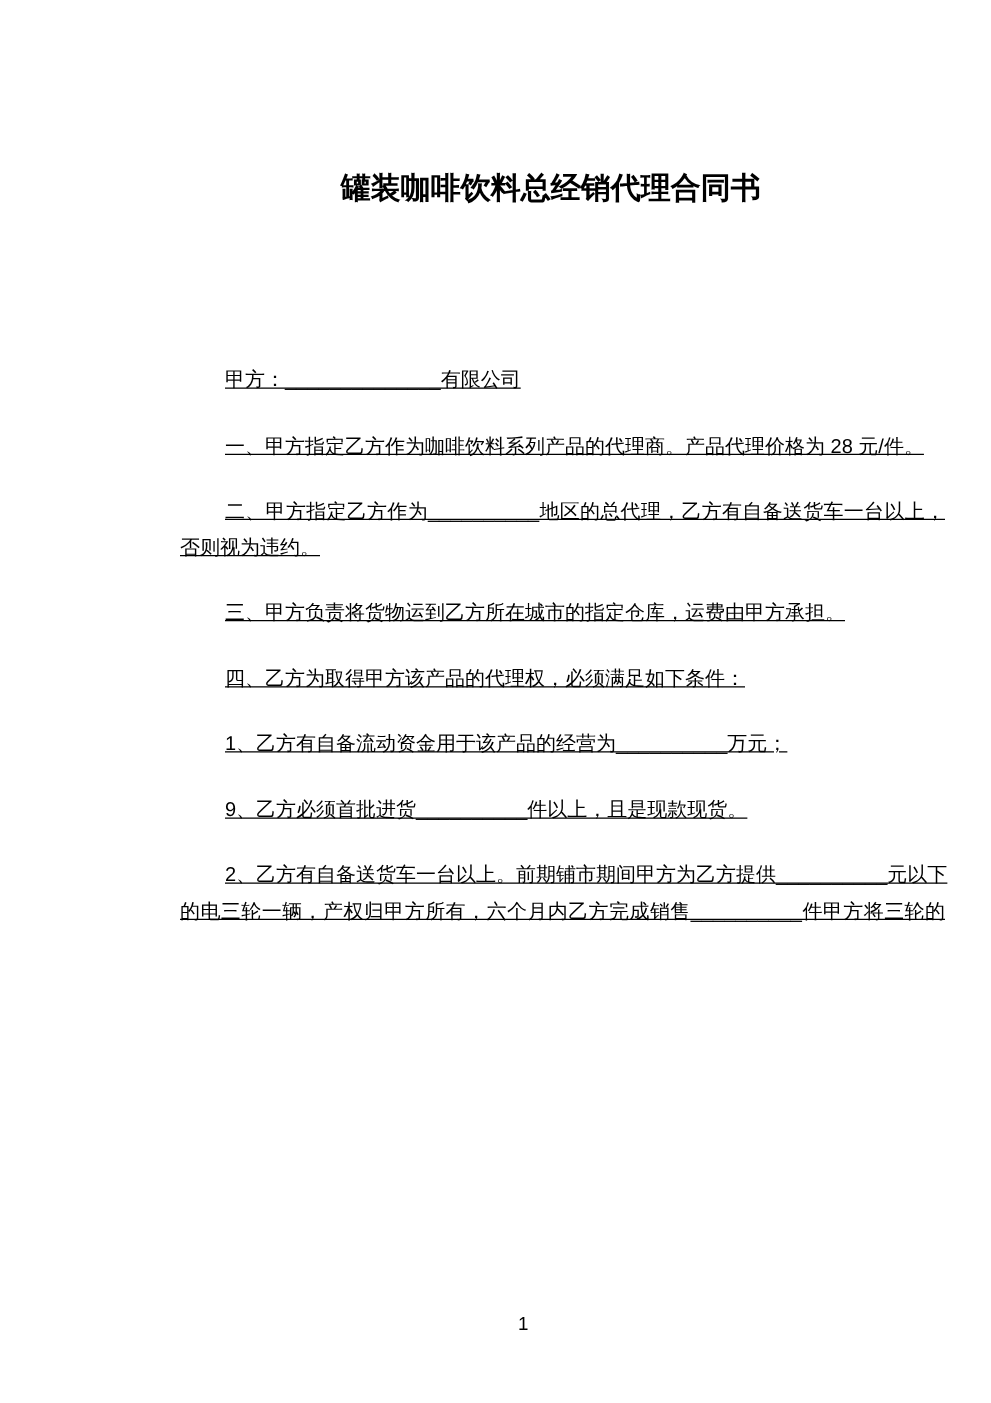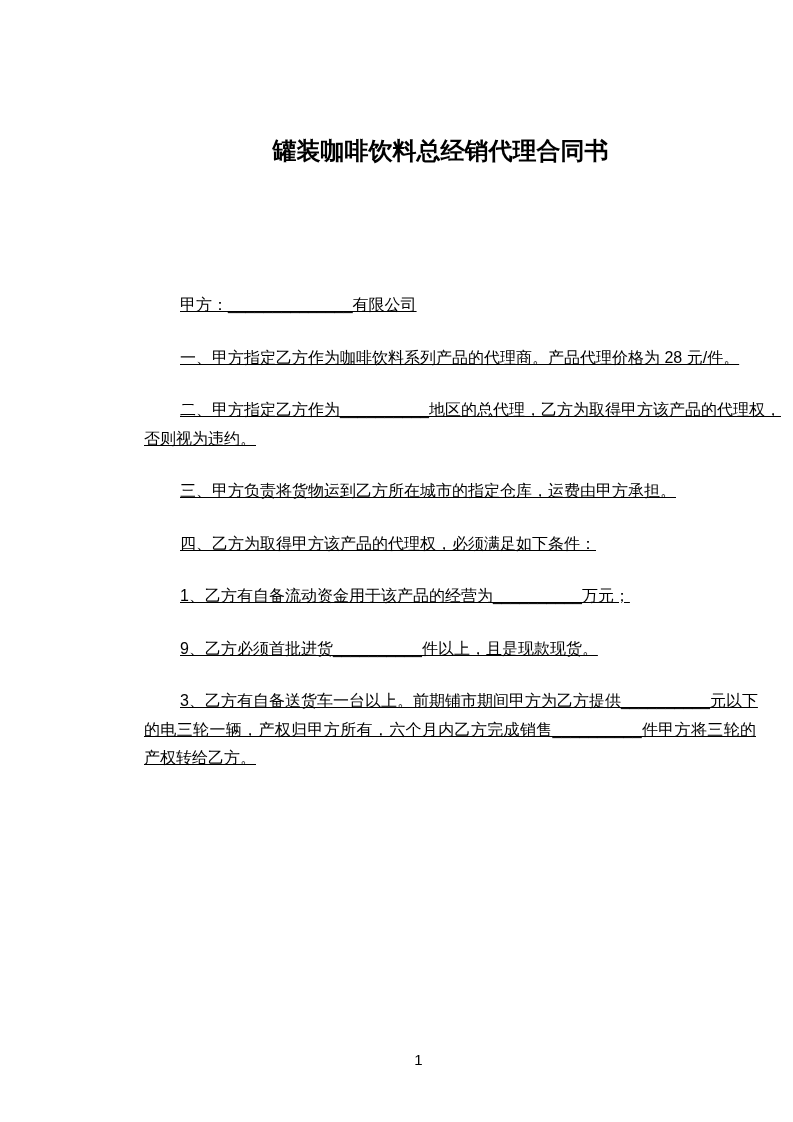--- a/index.html
+++ b/index.html
@@ -62,37 +62,36 @@
 <div class="page">
   <h1 class="title">罐装咖啡饮料总经销代理合同书</h1>
   <div class="content">
       <div class="para">
         <div class="line indent">甲方：______________有限公司</div>
       </div>
       <div class="para">
         <div class="line indent">一、甲方指定乙方作为咖啡饮料系列产品的代理商。产品代理价格为 28 元/件。</div>
       </div>
       <div class="para">
-        <div class="line indent fill">二、甲方指定乙方作为__________地区的总代理，乙方为取得甲方该产品的代理权，</div>
+        <div class="line indent fill">二、甲方指定乙方作为__________地区的总代理，乙方有自备送货车一台以上，</div>
         <div class="line">否则视为违约。</div>
       </div>
       <div class="para">
         <div class="line indent">三、甲方负责将货物运到乙方所在城市的指定仓库，运费由甲方承担。</div>
       </div>
       <div class="para">
         <div class="line indent">四、乙方为取得甲方该产品的代理权，必须满足如下条件：</div>
       </div>
       <div class="para">
         <div class="line indent">1、乙方有自备流动资金用于该产品的经营为__________万元；</div>
       </div>
       <div class="para">
         <div class="line indent">9、乙方必须首批进货__________件以上，且是现款现货。</div>
       </div>
       <div class="para">
-        <div class="line indent fill">3、乙方有自备送货车一台以上。前期铺市期间甲方为乙方提供__________元以下</div>
+        <div class="line indent fill">2、乙方有自备送货车一台以上。前期铺市期间甲方为乙方提供__________元以下</div>
         <div class="line fill">的电三轮一辆，产权归甲方所有，六个月内乙方完成销售__________件甲方将三轮的</div>
-        <div class="line">产权转给乙方。</div>
       </div>
       <div class="para">
       </div>
     </div>
   <div class="page-number">1</div>
 </div>
 
 </body></html>

